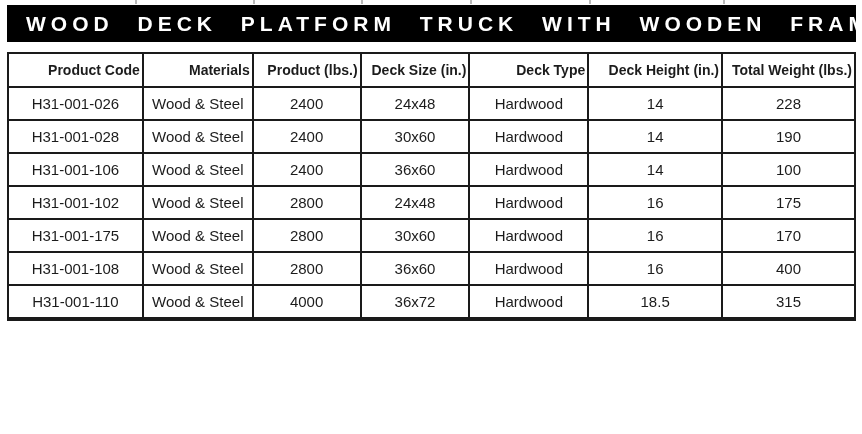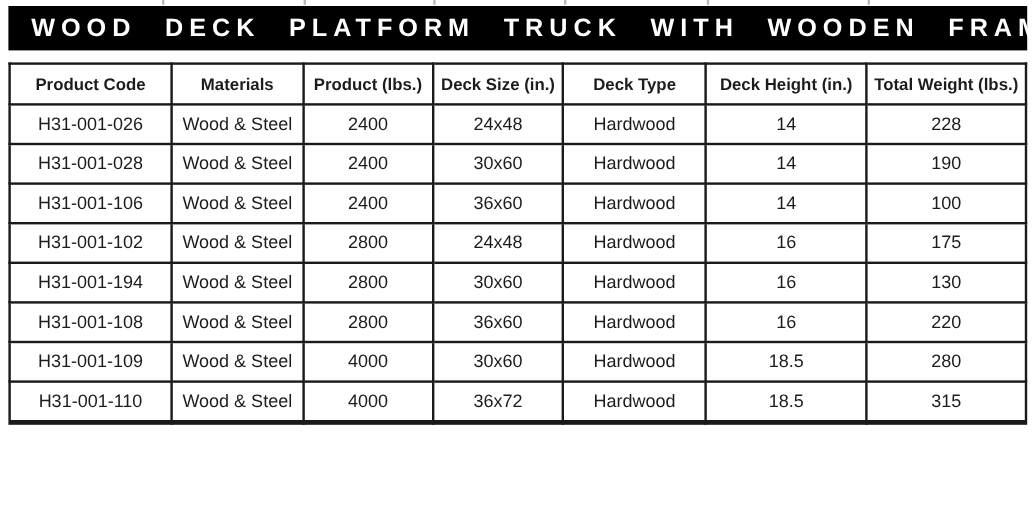--- a/index.html
+++ b/index.html
@@ -58,20 +58,21 @@
     vertical-align: middle;
     color: var(--text, #1c1c1c);
     padding: 0 2px;
     overflow: hidden;
     white-space: nowrap;
   }
   table.spec th {
     height: 32px;
     font-size: 14px;
     font-weight: bold;
+    text-align: right;
   }
   table.spec td {
     height: 31px;
     font-size: 15px;
     font-weight: normal;
   }
 </style>
 </head>
 <body>
 
@@ -142,45 +143,36 @@
         <tr>
           <td>H31-001-102</td>
           <td>Wood &amp; Steel</td>
           <td>2800</td>
           <td>24x48</td>
           <td>Hardwood</td>
           <td>16</td>
           <td>175</td>
         </tr>
         <tr>
-          <td>H31-001-194</td>
+          <td>H31-001-175</td>
           <td>Wood &amp; Steel</td>
           <td>2800</td>
           <td>30x60</td>
           <td>Hardwood</td>
           <td>16</td>
-          <td>130</td>
+          <td>170</td>
         </tr>
         <tr>
           <td>H31-001-108</td>
           <td>Wood &amp; Steel</td>
           <td>2800</td>
           <td>36x60</td>
           <td>Hardwood</td>
           <td>16</td>
-          <td>220</td>
-        </tr>
-        <tr>
-          <td>H31-001-109</td>
-          <td>Wood &amp; Steel</td>
-          <td>4000</td>
-          <td>30x60</td>
-          <td>Hardwood</td>
-          <td>18.5</td>
-          <td>280</td>
+          <td>400</td>
         </tr>
         <tr>
           <td>H31-001-110</td>
           <td>Wood &amp; Steel</td>
           <td>4000</td>
           <td>36x72</td>
           <td>Hardwood</td>
           <td>18.5</td>
           <td>315</td>
         </tr>

